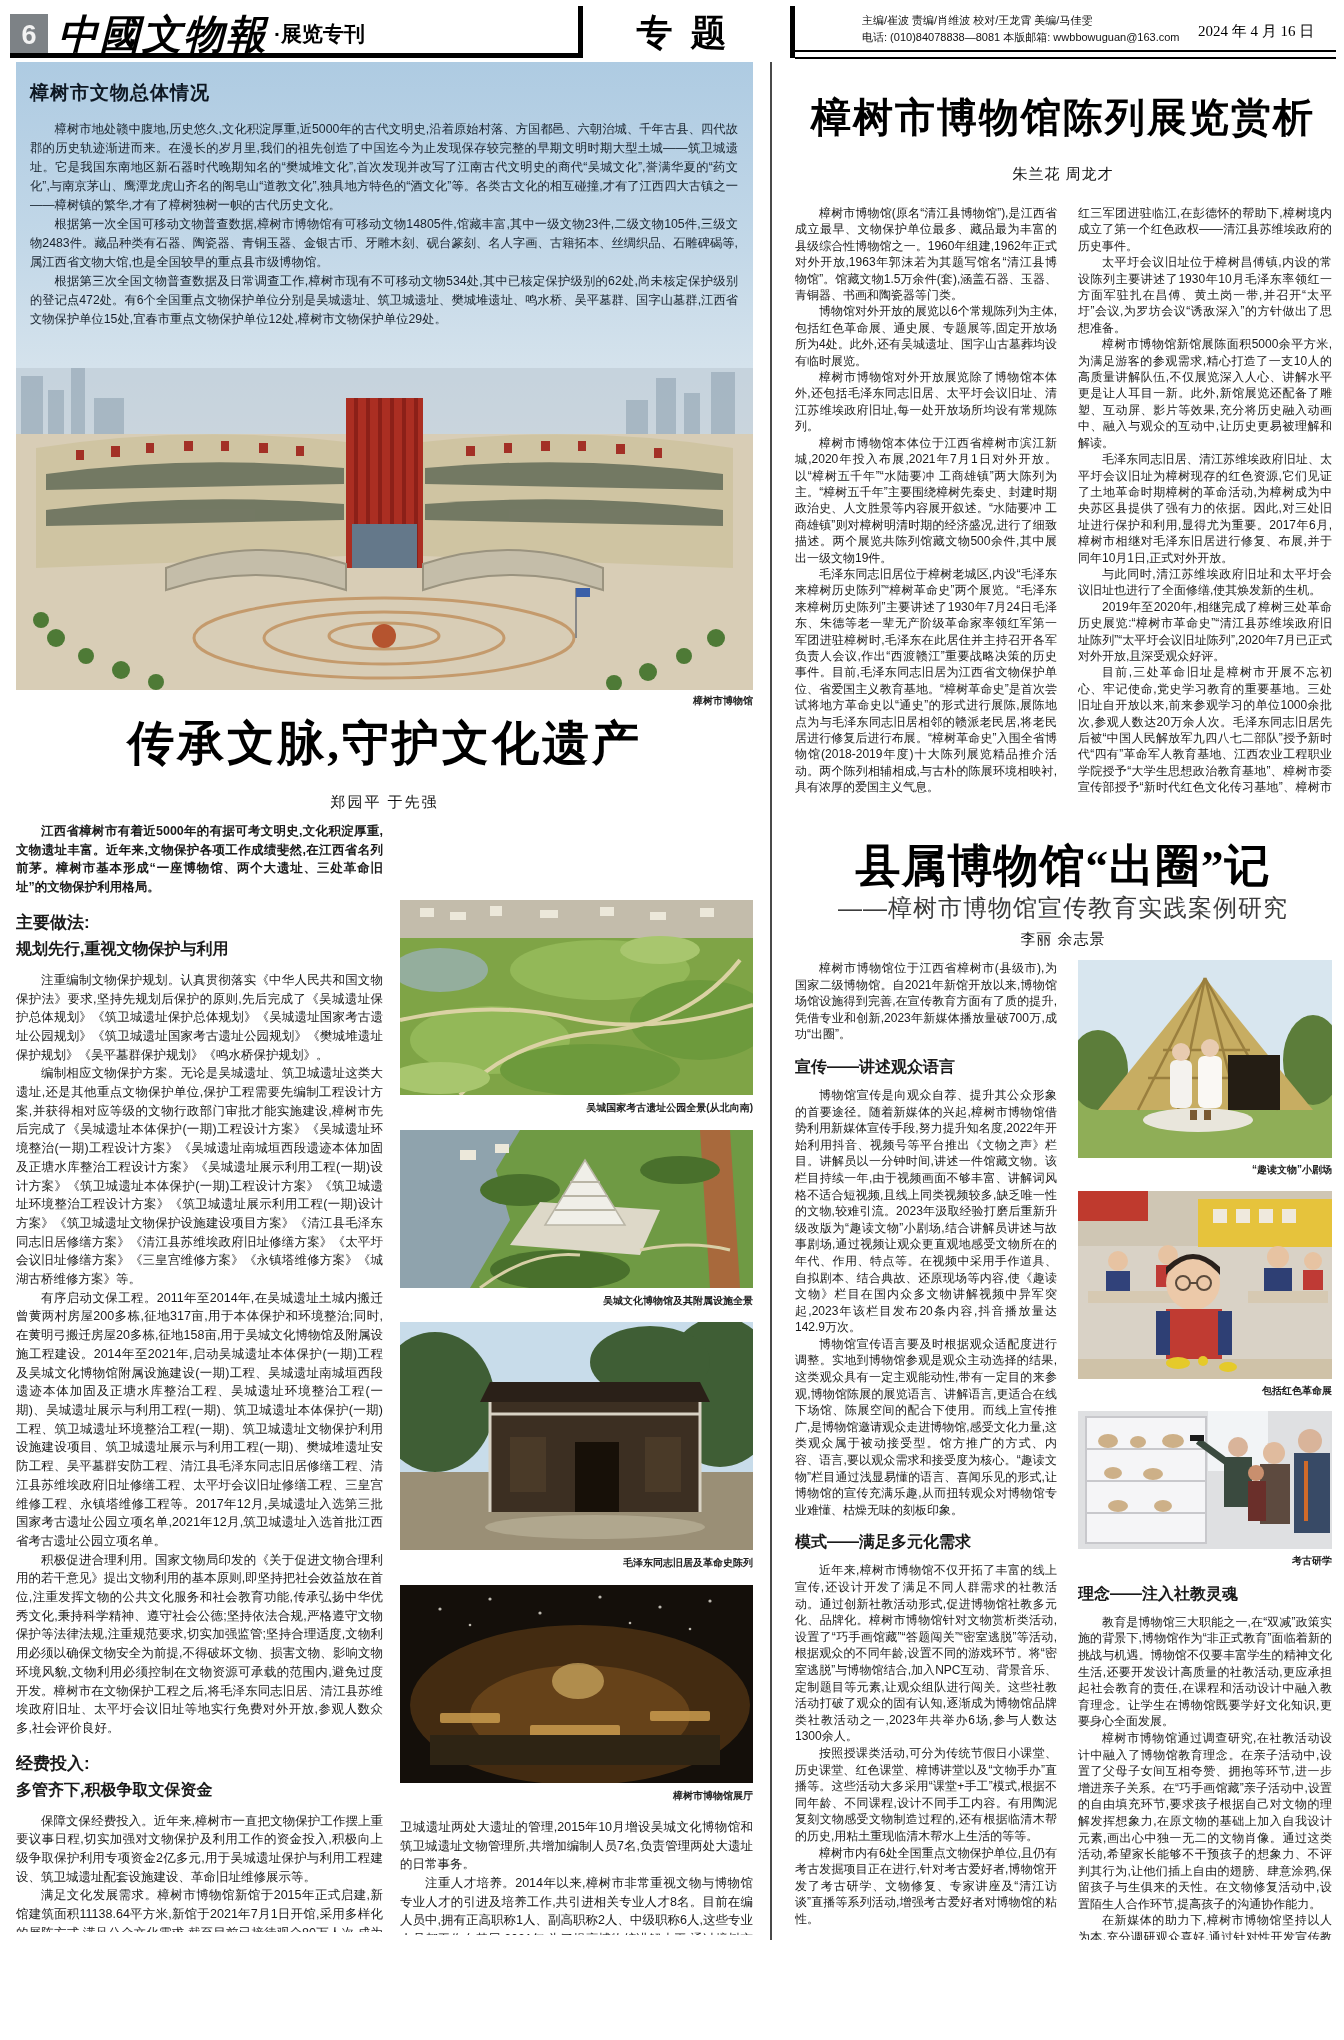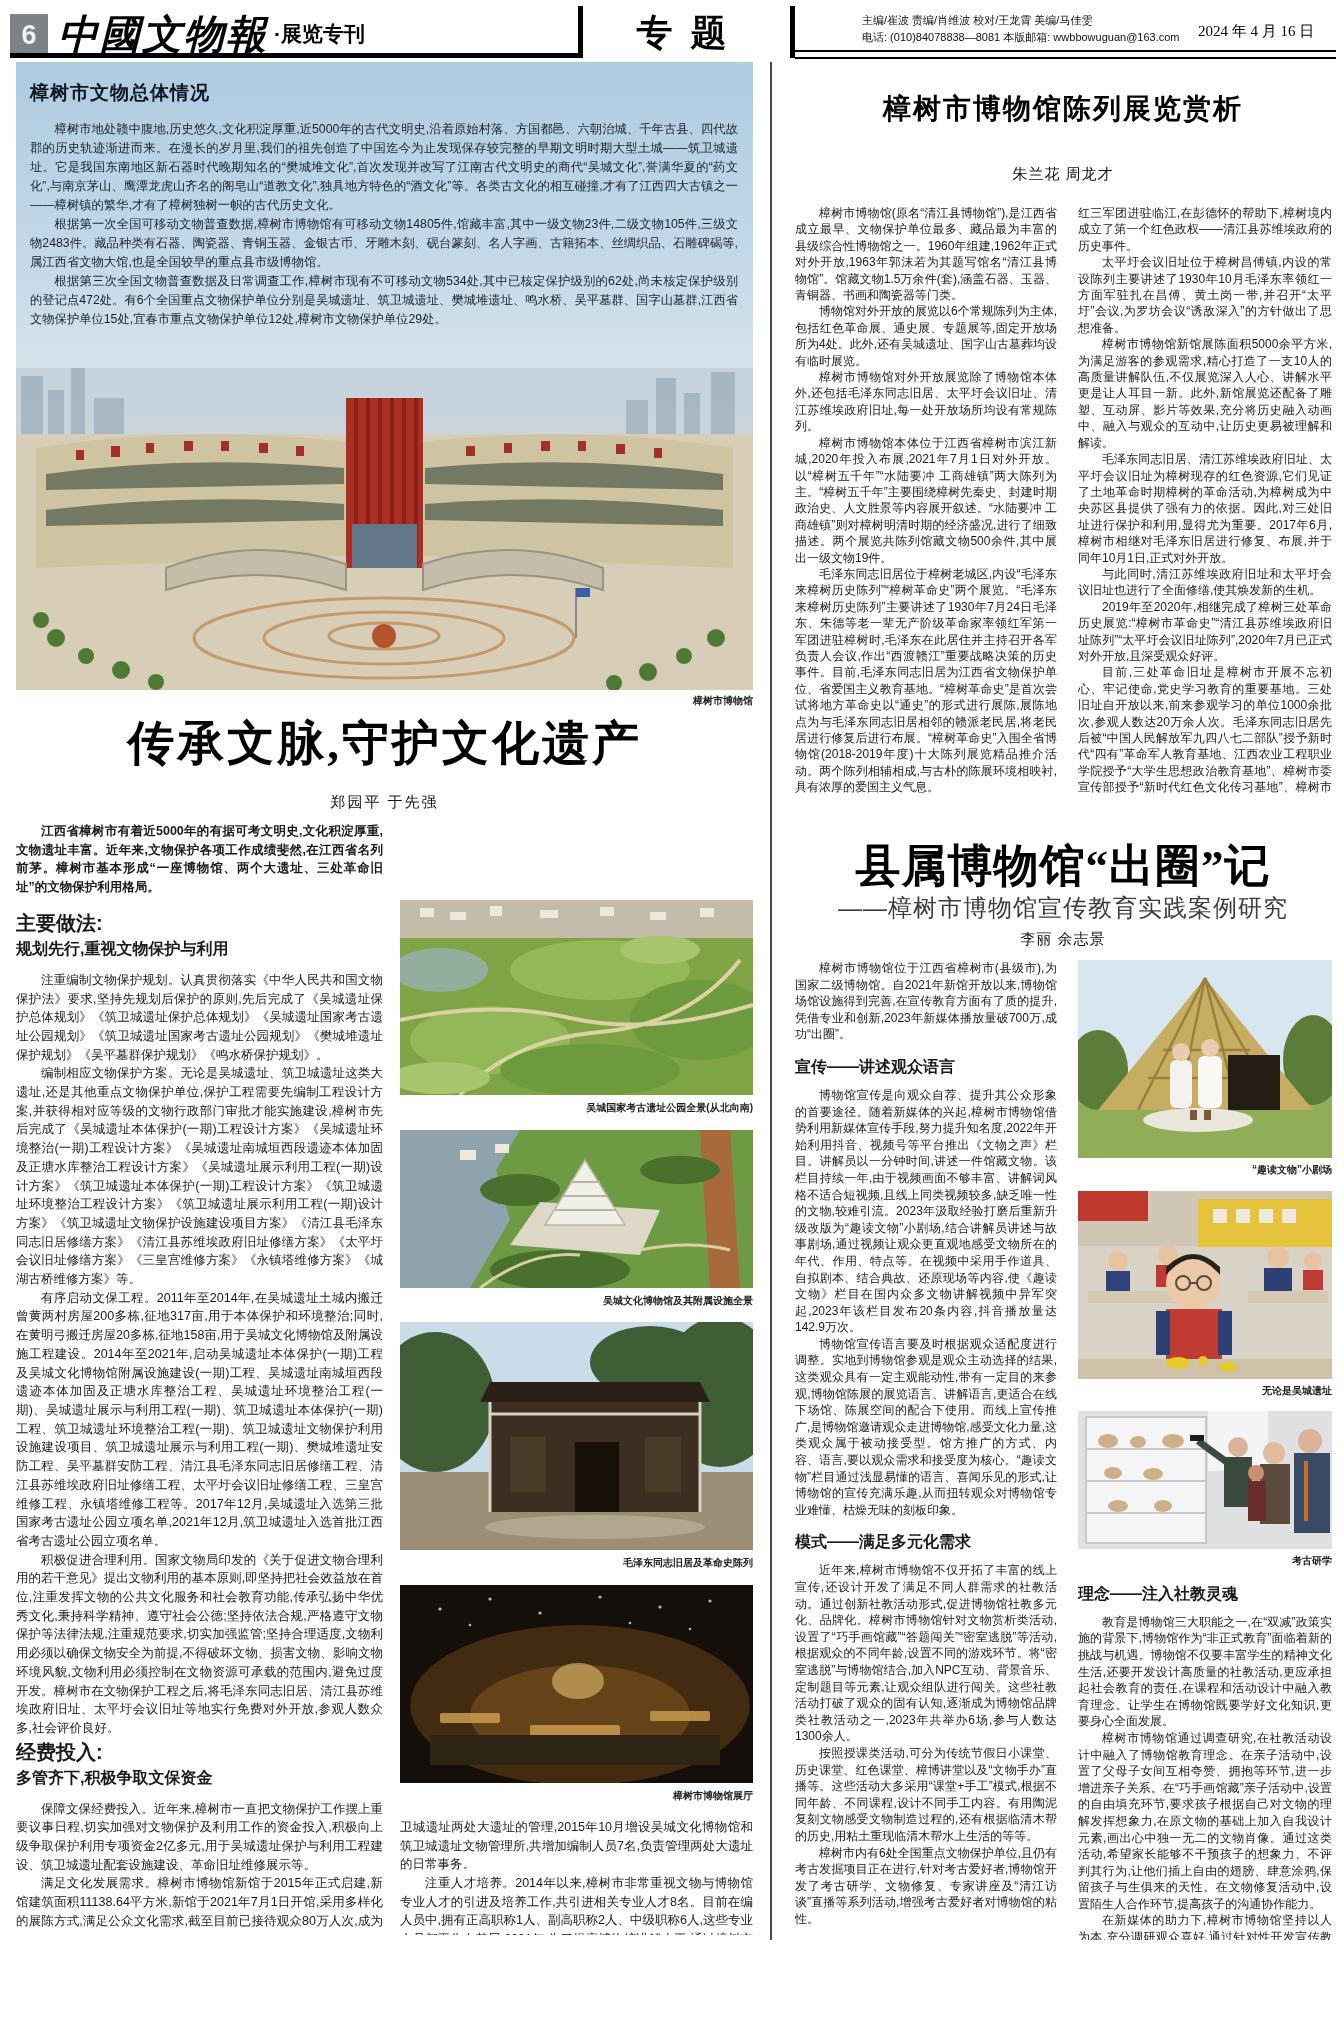--- a/index.html
+++ b/index.html
@@ -35,28 +35,28 @@
   .feat-head{position:absolute;left:16px;top:712px;width:737px;text-align:center;
              font-family:"Liberation Serif","DejaVu Serif",serif;font-weight:900;font-size:47px;letter-spacing:3px;color:#000;}
   .feat-by{position:absolute;left:16px;top:793px;width:737px;text-align:center;font-size:15px;color:#111;letter-spacing:2px;}
   .colL{position:absolute;left:16px;top:822px;width:367px;height:1110px;overflow:hidden;
         font-size:12.5px;line-height:18.7px;text-align:justify;}
   .colM{position:absolute;left:400px;top:900px;width:353px;height:1035px;overflow:hidden;
         font-size:12.5px;line-height:18.7px;text-align:justify;}
   .col p.para{margin:0;text-indent:2em;}
   .col p.pc{margin:0;text-indent:0;}
   .col p.lede{margin:0 0 14px 0;text-indent:2em;font-weight:bold;}
-  .col .kicker{font-size:20px;font-weight:bold;margin:2px 0 2px 0;line-height:24px;}
+  .col .kicker{font-size:17px;font-weight:bold;margin:14px 0 2px 0;line-height:24px;}
   .col .sec-h{font-size:16px;font-weight:bold;margin:0 0 10px 0;line-height:24px;}
   .ph{display:block;position:relative;overflow:hidden;background:#cccccc;}
   .ph svg{display:block;}
   .cap-row{margin:4px 0 12px 0;}
   
   .a2-title{position:absolute;left:790px;top:90px;width:546px;text-align:center;
-            font-family:"Liberation Serif","DejaVu Serif",serif;font-weight:900;font-size:28px;letter-spacing:2px;color:#000;}
+            font-family:"Liberation Serif","DejaVu Serif",serif;font-weight:900;font-size:40px;letter-spacing:2px;color:#000;}
   .a2-by{position:absolute;left:790px;top:165px;width:546px;text-align:center;font-size:15px;color:#111;letter-spacing:1px;}
   .colA1{position:absolute;left:795px;top:205px;width:262px;height:588px;overflow:hidden;
          font-size:12px;line-height:16.4px;text-align:justify;}
   .colB1{position:absolute;left:1078px;top:205px;width:254px;height:588px;overflow:hidden;
          font-size:12px;line-height:16.4px;text-align:justify;}
   .a3-title{position:absolute;left:790px;top:836px;width:546px;text-align:center;
             font-family:"Liberation Serif","DejaVu Serif",serif;font-weight:900;font-size:45px;letter-spacing:1px;color:#000;}
   .a3-sub{position:absolute;left:790px;top:892px;width:546px;text-align:center;font-size:24px;color:#3c3c3c;letter-spacing:1px;}
   .a3-by{position:absolute;left:790px;top:930px;width:546px;text-align:center;font-size:15px;color:#111;letter-spacing:1px;}
   .colA3{position:absolute;left:795px;top:960px;width:262px;height:975px;overflow:hidden;
@@ -418,21 +418,21 @@
             <rect x="140" y="120" width="14" height="44"></rect>
           </g>
         <rect x="0" y="168" width="254" height="20" fill="#cfc2a8"></rect>
         <g fill="#e5ca2a">
             <ellipse cx="100" cy="172" rx="12" ry="6"></ellipse>
             <ellipse cx="150" cy="176" rx="9" ry="5"></ellipse>
             <circle cx="125" cy="170" r="5"></circle>
           </g>
       </svg>
     </div>
-    <div class="photo-cap cap-row">无论是吴城遗址</div>
+    <div class="photo-cap cap-row">包括红色革命展</div>
 
     <div class="ph" style="width:254px;height:138px;">
       <svg width="254" height="138" viewBox="0 0 254 138">
         <rect width="254" height="138" fill="#dfe0e2"></rect>
         <rect x="130" y="0" width="60" height="60" fill="#f2f4f6"></rect>
         <g>
           <rect x="8" y="6" width="120" height="126" fill="#f5f5f7" stroke="#c8c8cc" stroke-width="2"></rect>
           <g stroke="#c8c8cc" stroke-width="2">
               <line x1="8" y1="38" x2="128" y2="38"></line>
               <line x1="8" y1="70" x2="128" y2="70"></line>

